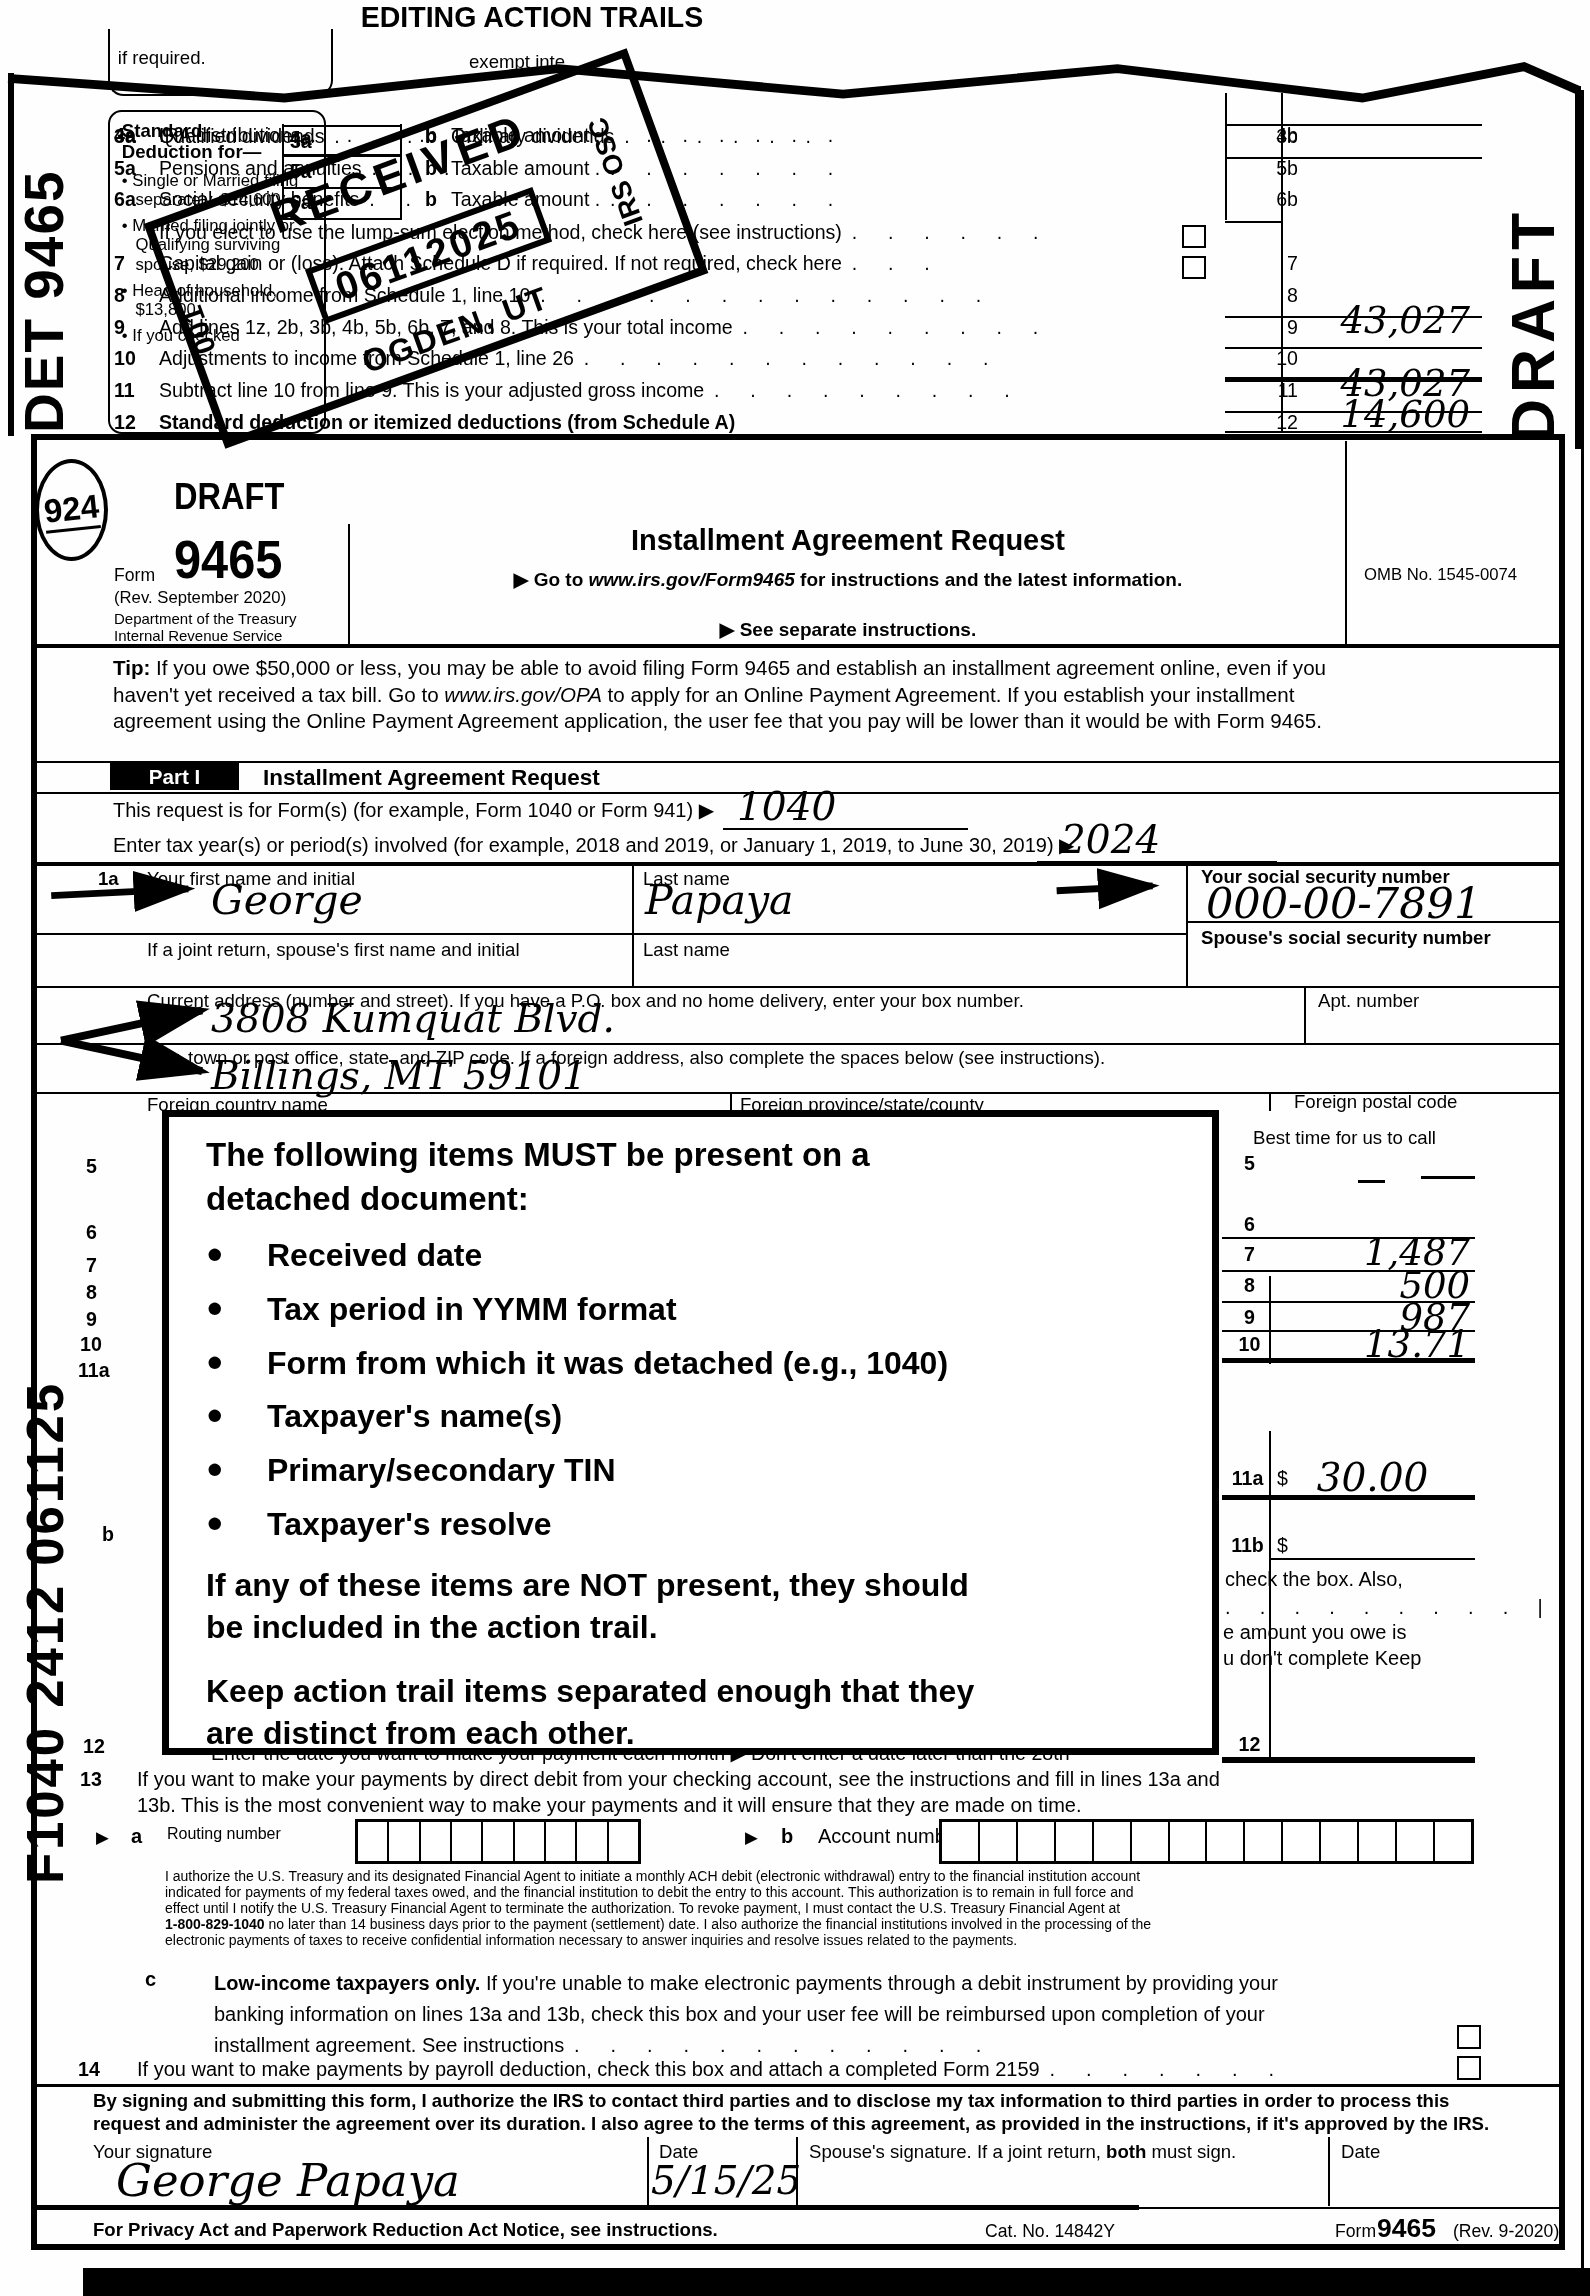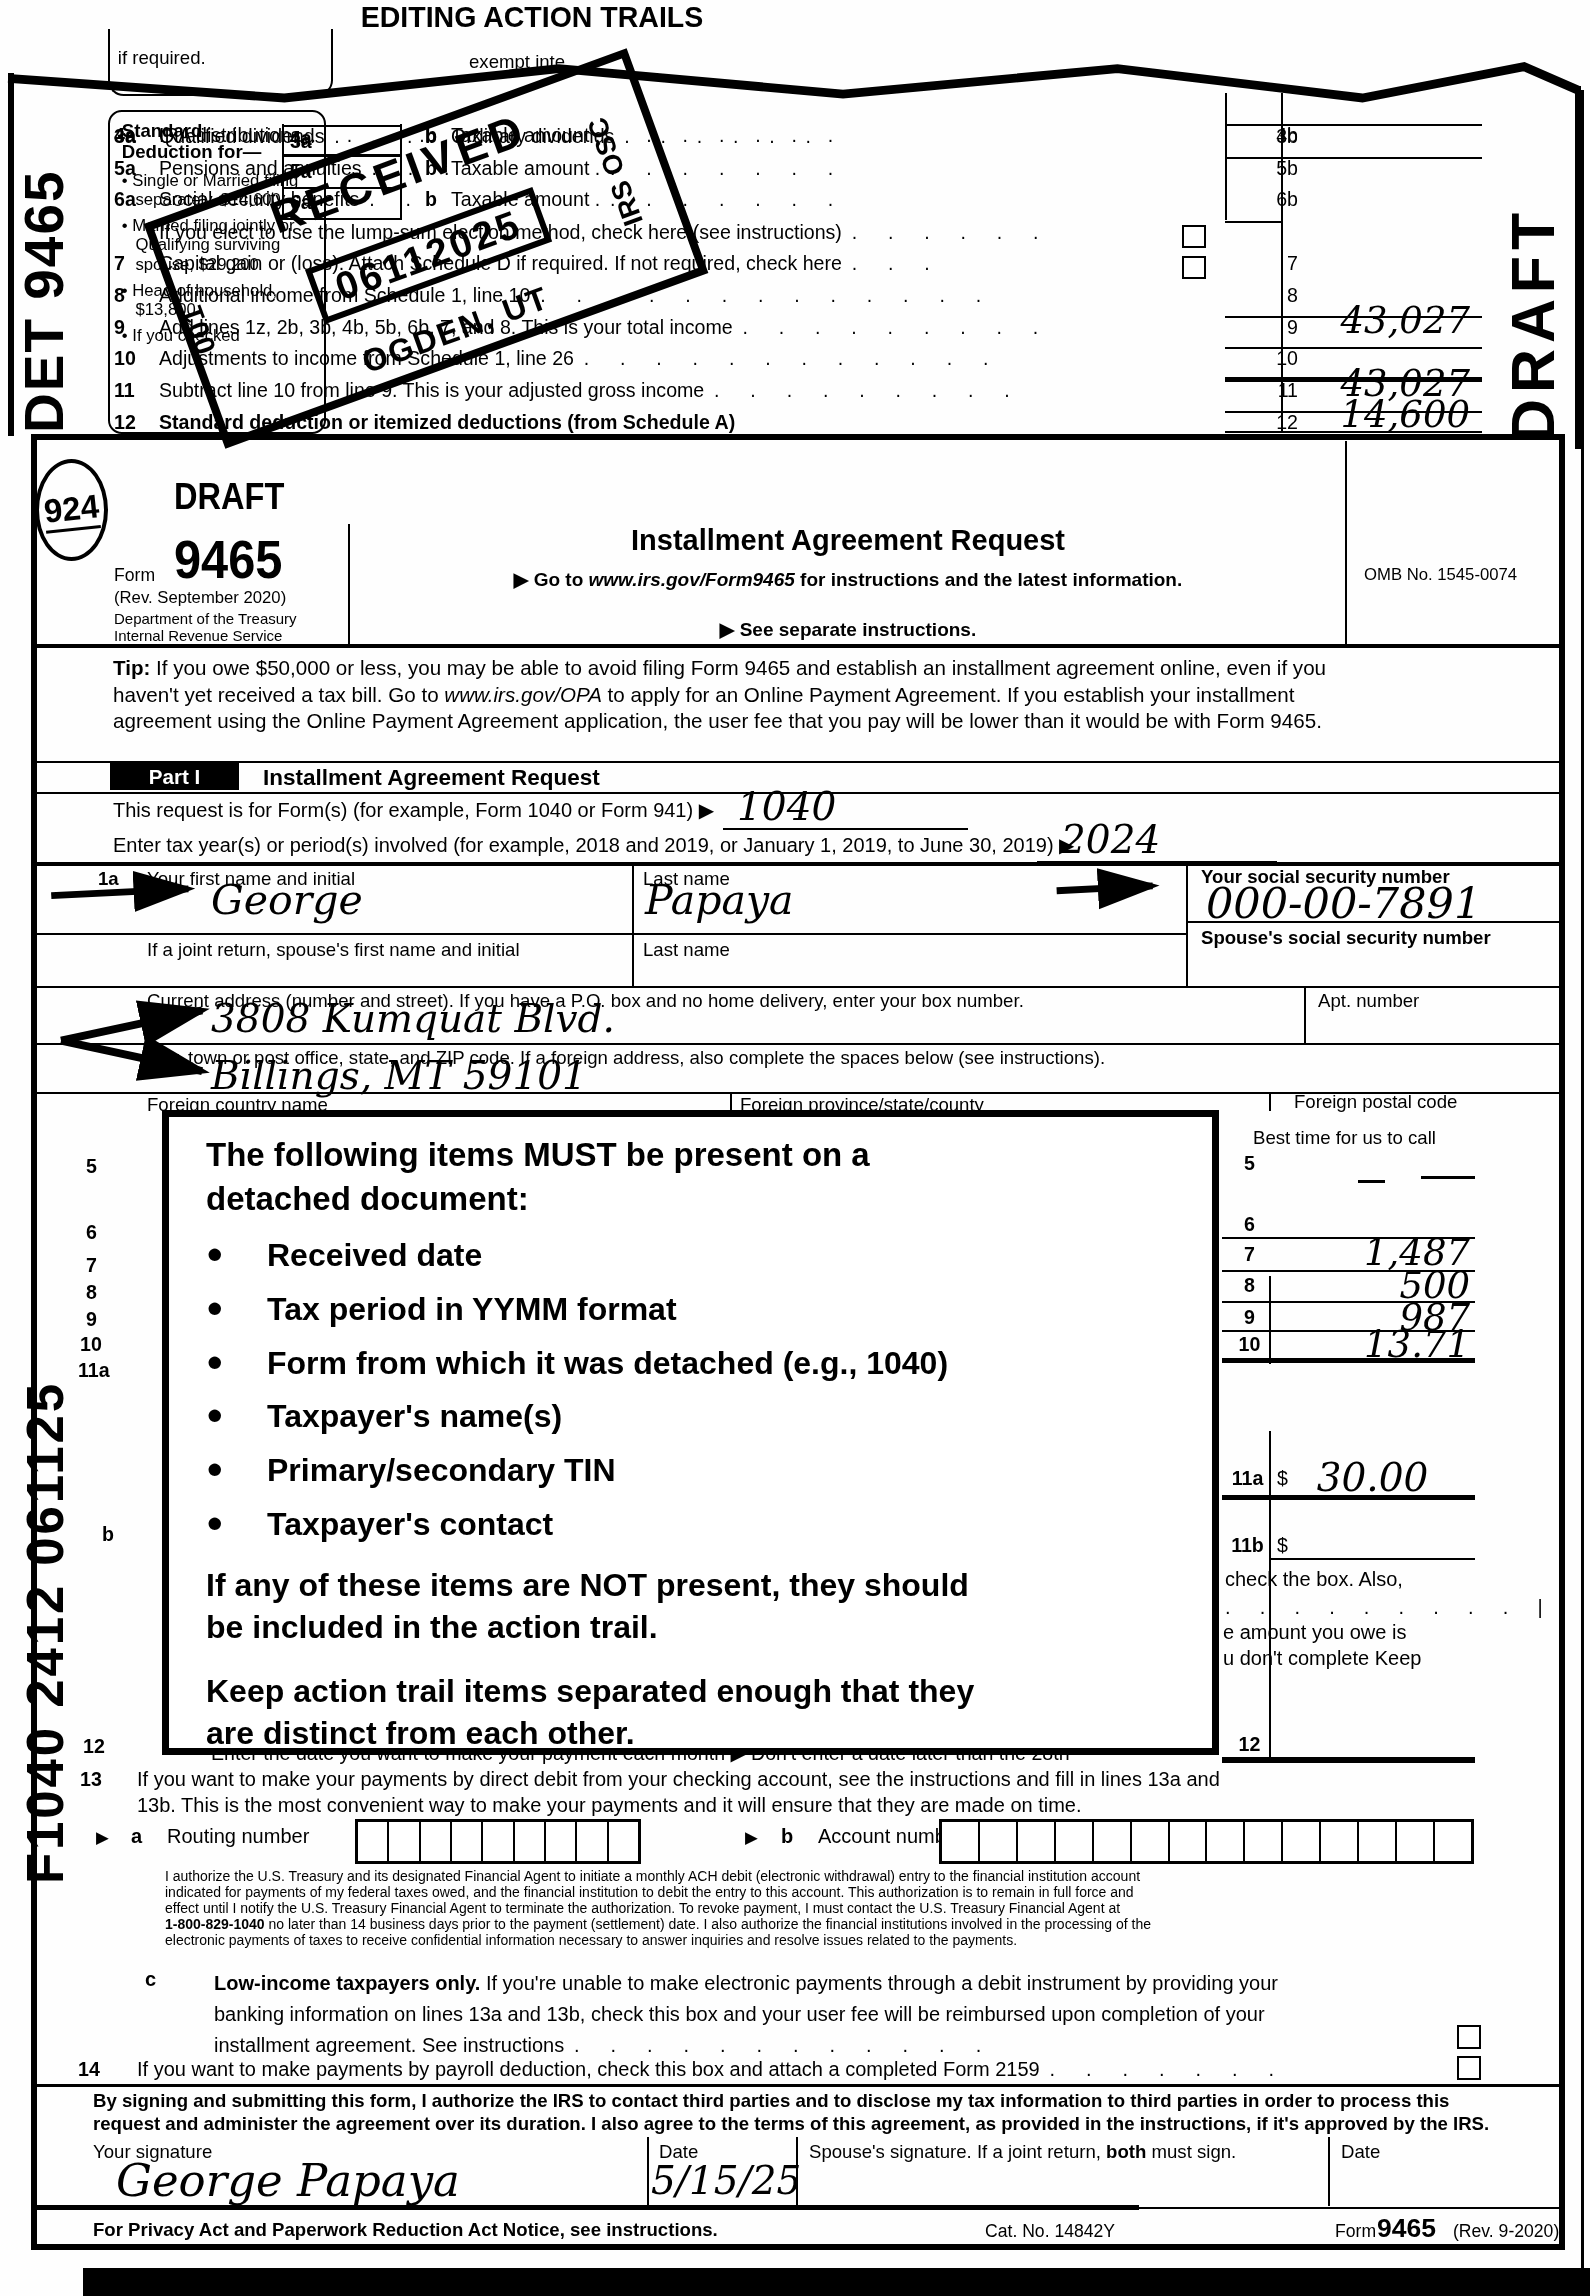--- a/index.html
+++ b/index.html
@@ -325,38 +325,38 @@
       <div class="ovl-li">
           <span class="dot">●</span>
           <span>Taxpayer's name(s)</span>
         </div>
       <div class="ovl-li">
           <span class="dot">●</span>
           <span>Primary/secondary TIN</span>
         </div>
       <div class="ovl-li">
           <span class="dot">●</span>
-          <span>Taxpayer's contact</span>
+          <span>Taxpayer's resolve</span>
         </div>
     </div>
     <div class="ovl-p">
       <span>If any of these items are NOT present, they should</span><br><span>be included in the action trail.</span>
     </div>
     <div class="ovl-p">
       <span>Keep action trail items separated enough that they</span><br><span>are distinct from each other.</span>
     </div>
   </div>
 
   <div class="abs b" style="left:80px;top:1768px;font-size:19.6px;">13</div>
   <div class="abs" style="left:137px;top:1768px;font-size:20px;">If you want to make your payments by direct debit from your checking account, see the instructions and fill in lines 13a and</div>
   <div class="abs" style="left:137px;top:1794px;font-size:20px;">13b. This is the most convenient way to make your payments and it will ensure that they are made on time.</div>
 
   <div class="abs" style="left:96px;top:1827px;font-size:16.7px;">▶</div>
   <div class="abs b" style="left:131px;top:1825px;font-size:20px;">a</div>
-  <div class="abs" style="left:167px;top:1825px;font-size:20px;">Routing number</div>
+  <div class="abs" style="left:167px;top:1825px;font-size:16px;">Routing number</div>
   <div class="gridbox" style="left:355px;width:286px;">
     <div></div>
       <div></div>
       <div></div>
       <div></div>
       <div></div>
       <div></div>
       <div></div>
       <div></div>
       <div></div>

